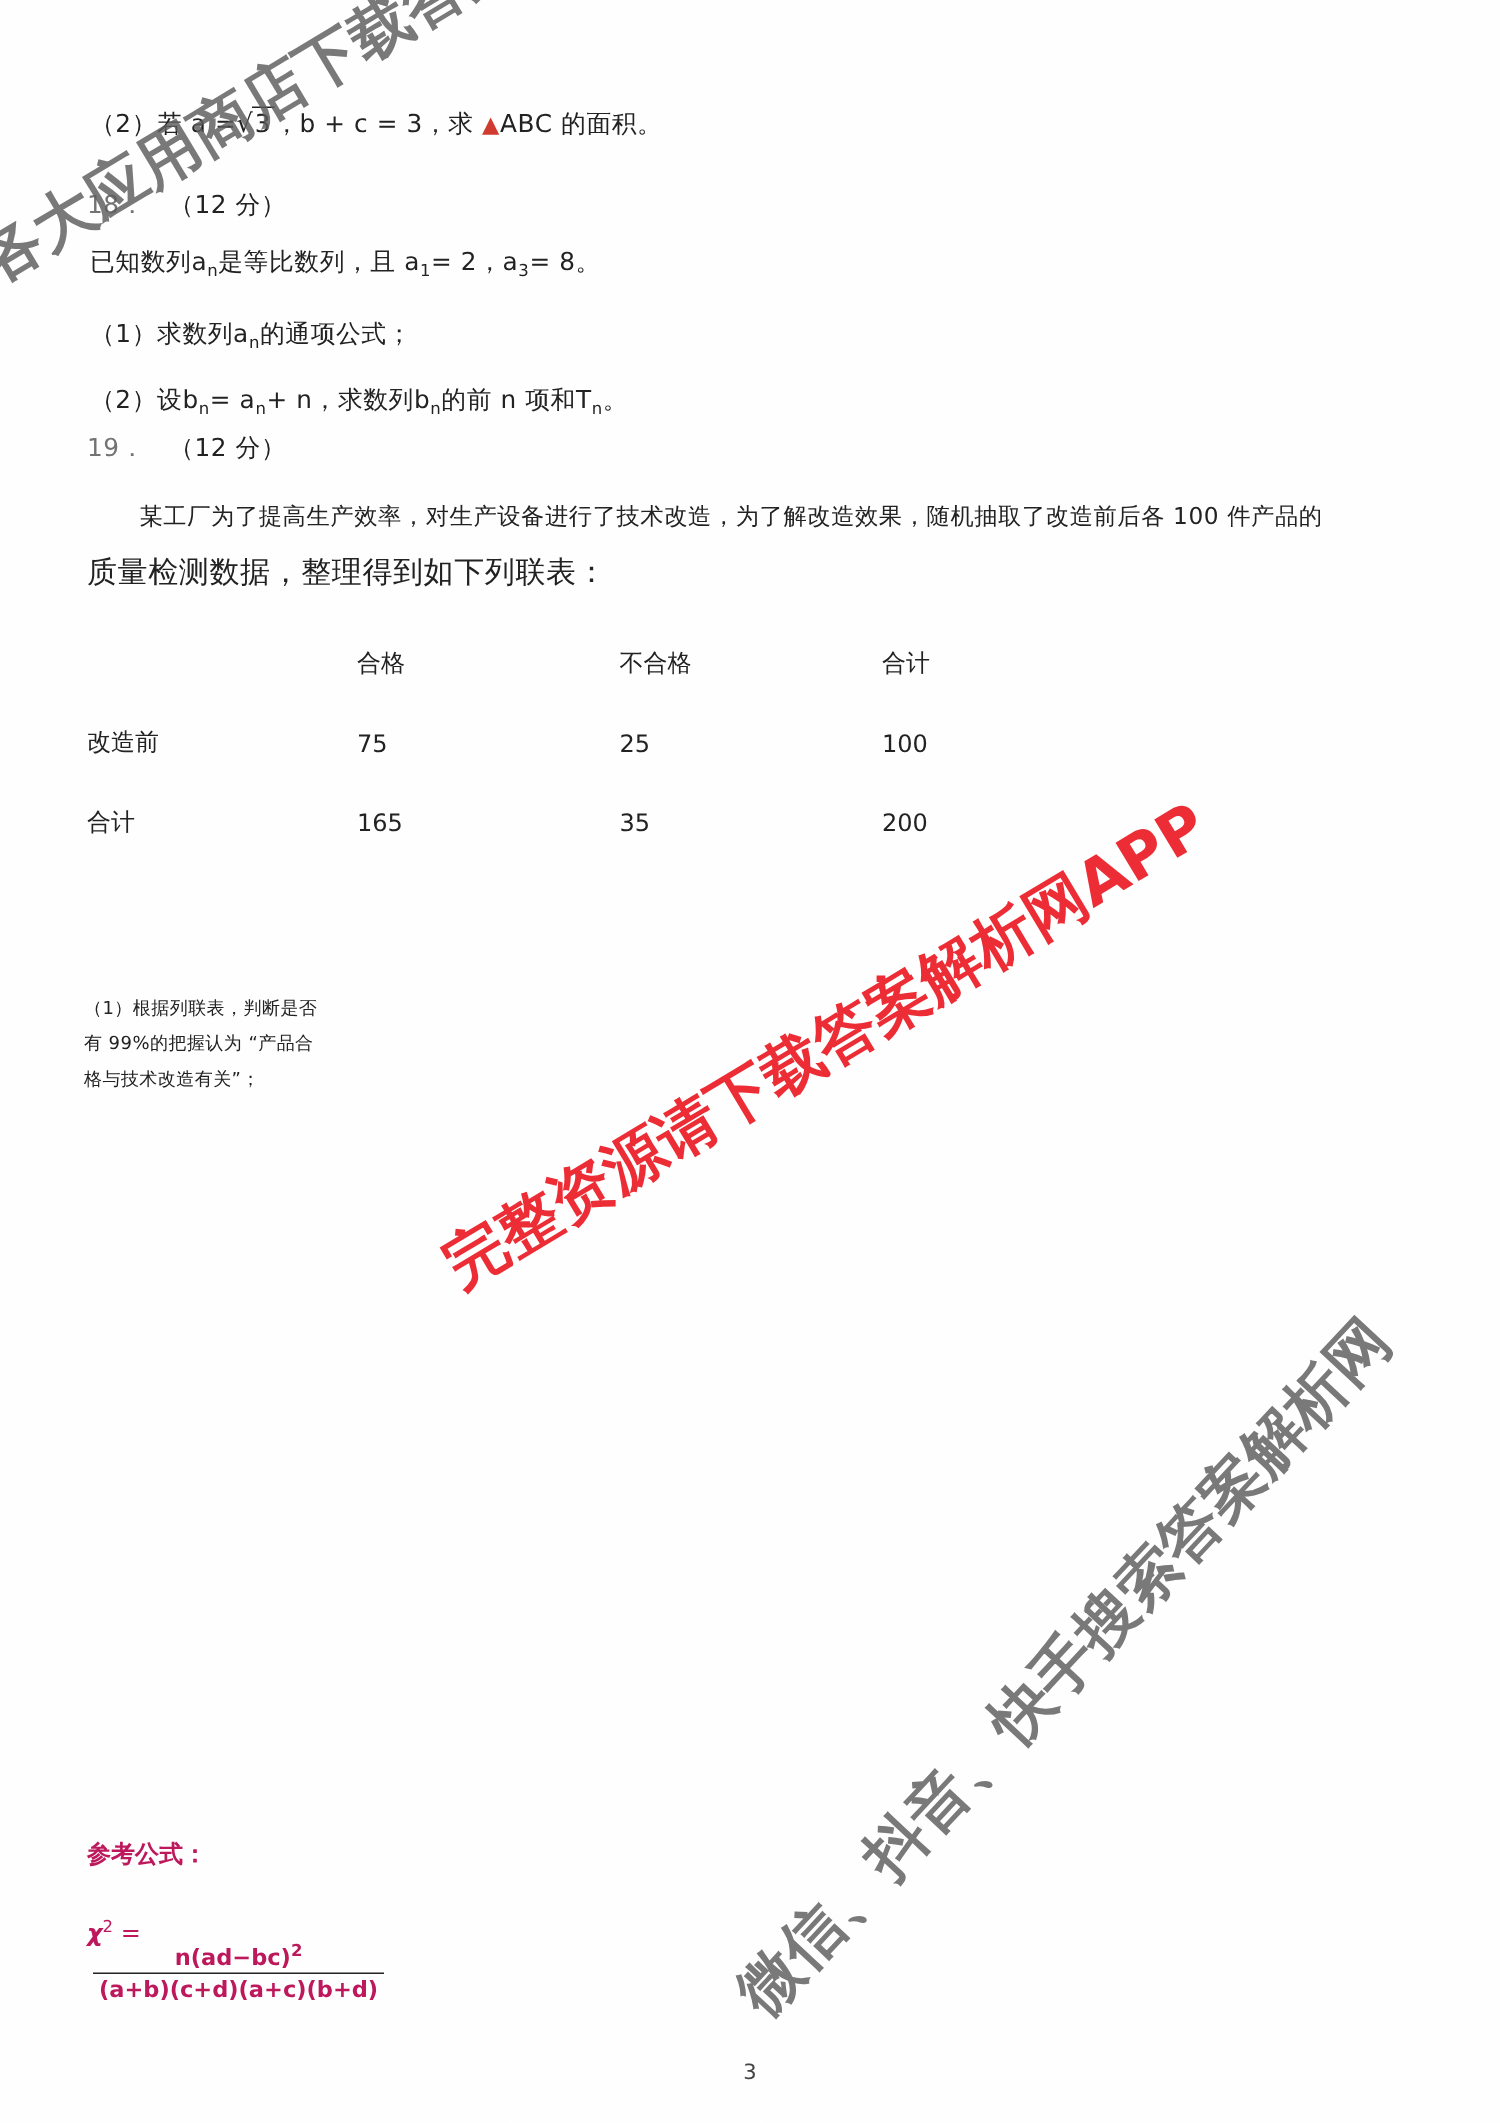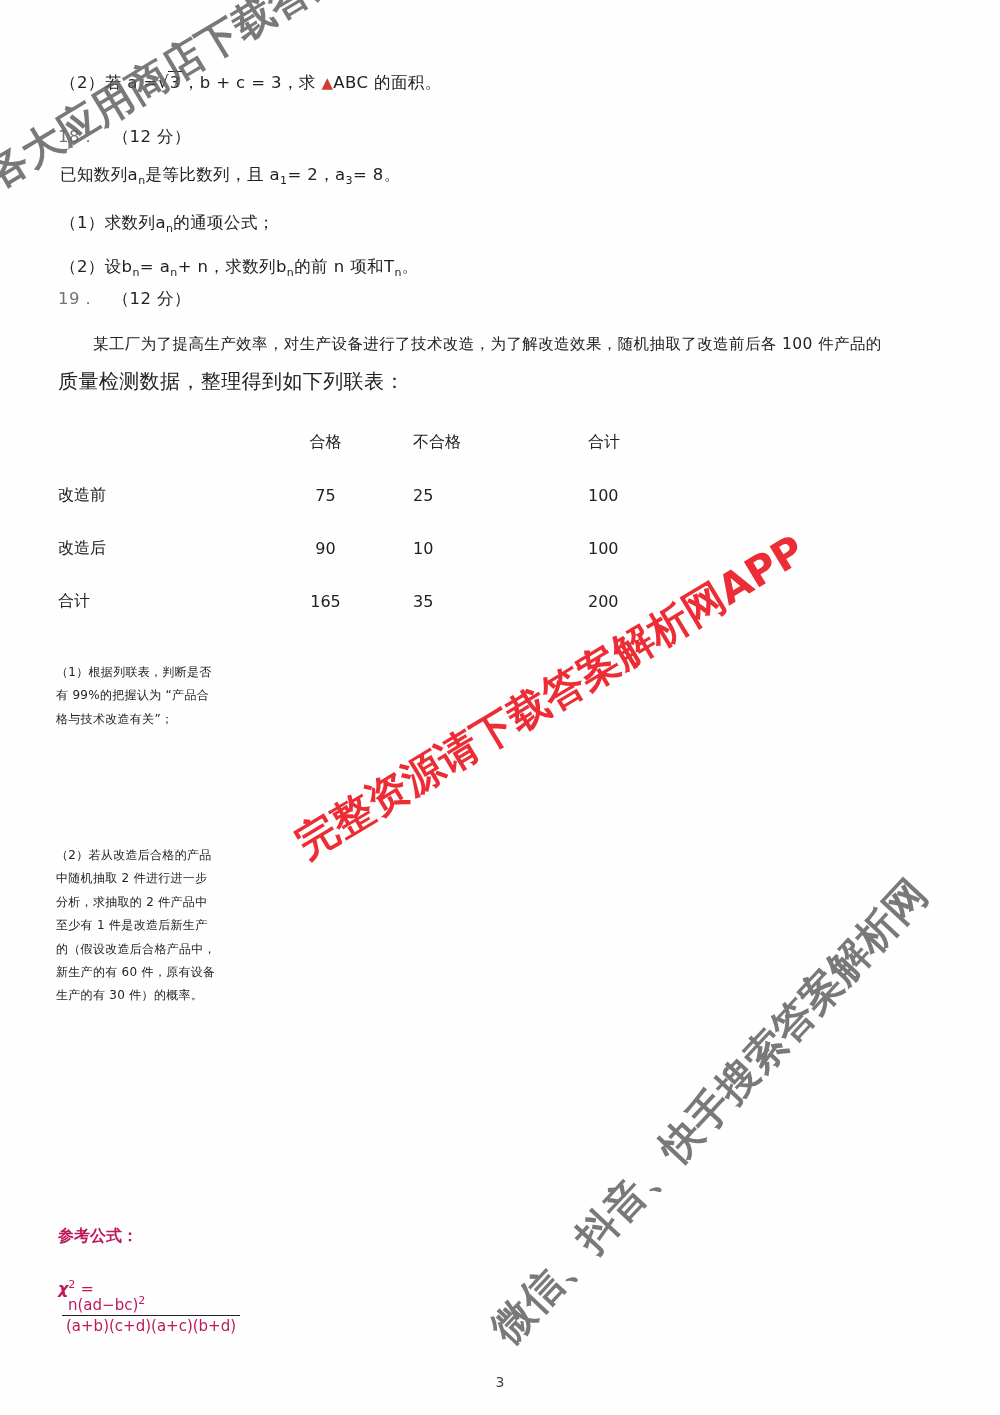--- a/index.html
+++ b/index.html
@@ -59,42 +59,44 @@
     font-size: 16px;
     color: #222;
   }
   .tbl td, .tbl th {
     text-align: left;
     font-weight: normal;
     padding: 16px 0 16px 0;
     vertical-align: middle;
   }
   .tbl .c0 { width: 180px; }
-  .tbl .c1 { width: 175px; text-align: center; }
+  .tbl .c1 { width: 175px; }
   .tbl .c2 { width: 175px; }
   .tbl .c3 { width: 170px; }
   
   .narrow {
     position: absolute;
     left: 56px;
     width: 160px;
     font-size: 12px;
     line-height: 1.95;
     letter-spacing: 0.3px;
     color: #222;
   }
   .formula {
     position: absolute;
     left: 58px;
     font-size: 16px;
     color: #be185d;
   }
   .frac {
     display: inline-block;
+    text-align: center;
     vertical-align: middle;
+    font-weight: bold;
   }
   .frac .num {
     display: block;
     padding: 0 6px 1px 6px;
     font-size: 15px;
   }
   .frac .den {
     display: block;
     border-top: 1.4px solid #222;
     padding: 1px 4px 0 4px;
@@ -196,36 +198,29 @@
         </tr>
       </thead>
       <tbody>
         <tr>
           <td class="c0">改造前</td>
           <td class="c1">75</td>
           <td class="c2">25</td>
           <td class="c3">100</td>
         </tr>
         <tr>
-          <td class="c0">改造后</td>
-          <td class="c1">90</td>
-          <td class="c2">10</td>
-          <td class="c3">100</td>
-        </tr>
-        <tr>
           <td class="c0">合计</td>
           <td class="c1">165</td>
           <td class="c2">35</td>
           <td class="c3">200</td>
         </tr>
       </tbody>
     </table>
 
     <div class="narrow" style="top:645px;">（1）根据列联表，判断是否有 99%的把握认为 “产品合格与技术改造有关”；</div>
-    <div class="narrow" style="top:828px;">（2）若从改造后合格的产品中随机抽取 2 件进行进一步分析，求抽取的 2 件产品中至少有 1 件是改造后新生产的（假设改造后合格产品中，新生产的有 60 件，原有设备生产的有 30 件）的概率。</div>
 
     <div class="formula" style="top:1210px; font-weight:bold;">参考公式：</div>
     <div class="formula" style="top:1245px;margin-top:17px;">
       <span style="font-style:italic; font-weight:bold;">χ</span><span class="sup">2</span>
       <span>=</span>
     </div>
     <div class="formula" style="top:1278px; left:62px;">
       <span class="frac">
         <span class="num"><span>n(ad−bc)</span><span class="sup">2</span></span>
         <span class="den">(a+b)(c+d)(a+c)(b+d)</span>

